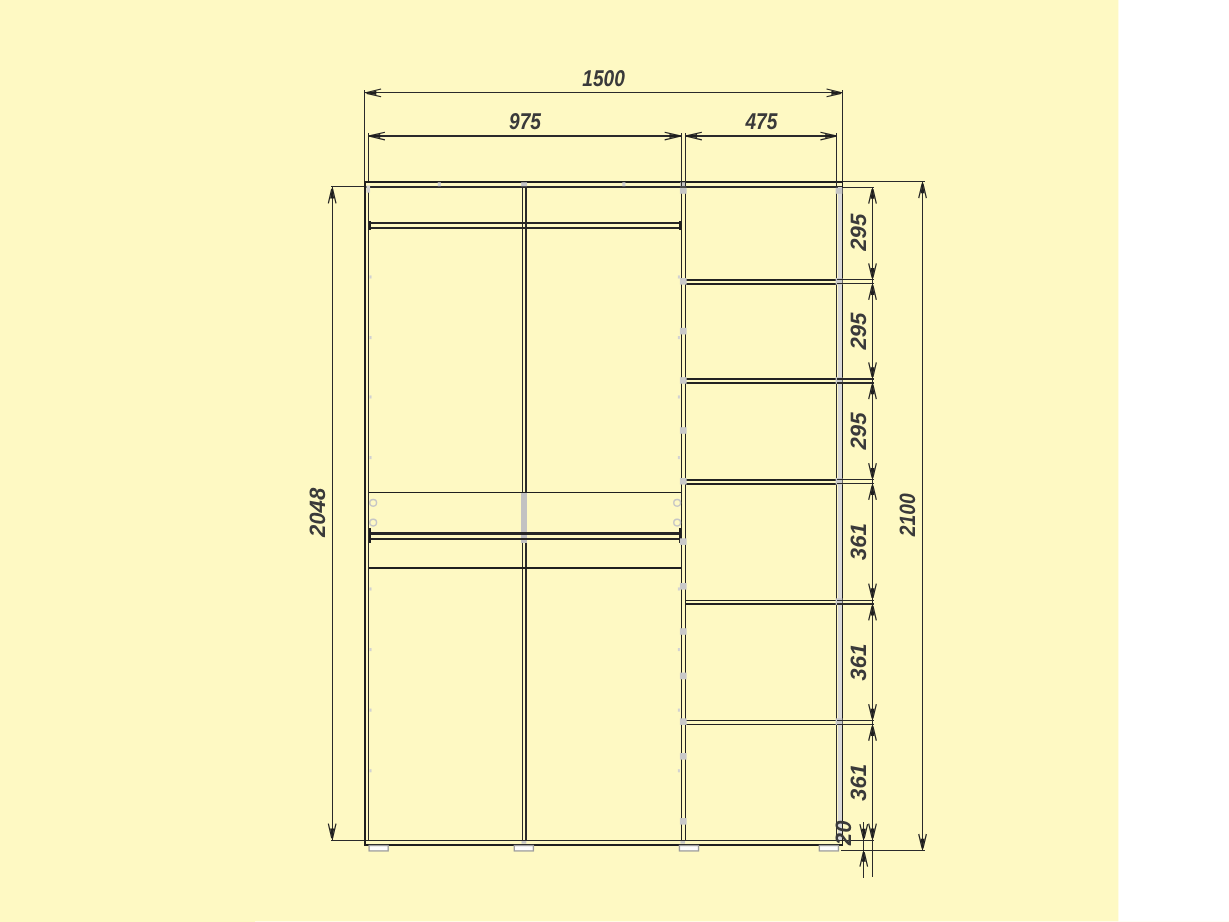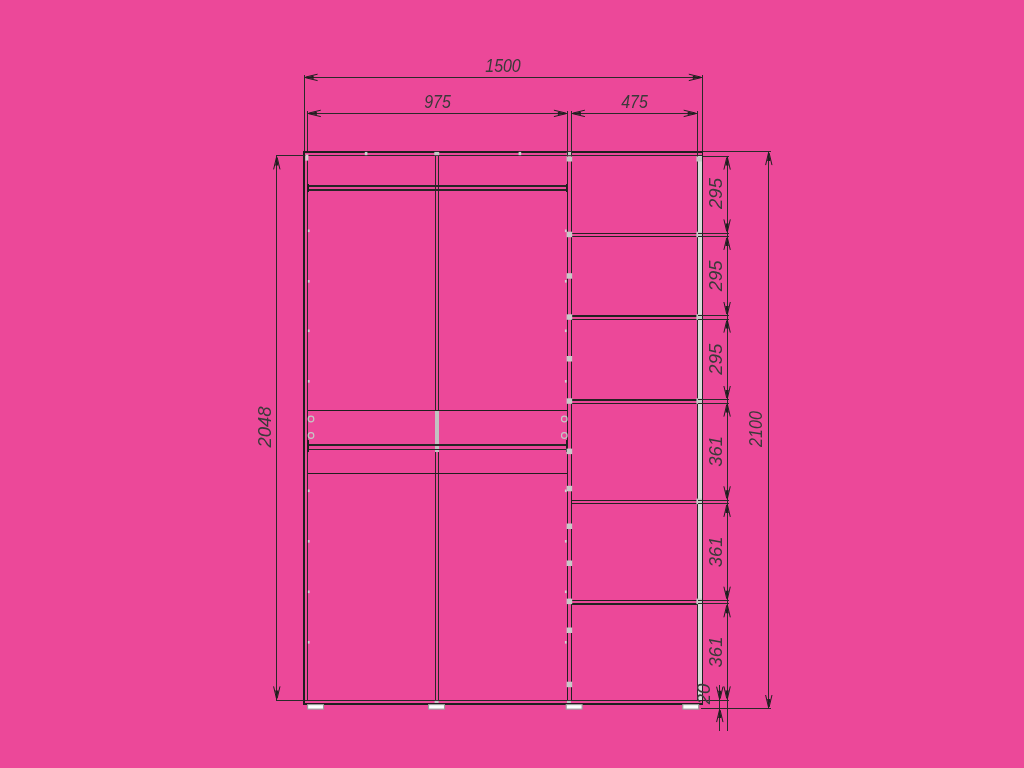--- a/index.html
+++ b/index.html
@@ -1,16 +1,16 @@
 <!DOCTYPE html>
 <html><head>
 <meta charset="utf-8">
 <style>
   html,body{margin:0;padding:0;background:#ffffff;}
-  .page{width:1024px;height:768px;position:relative;background:#ec4899;overflow:hidden;}
+  .page{width:932px;height:768px;position:relative;background:#fef9c3;overflow:hidden;font-weight:bold;}
   text{font-family:"Liberation Sans",sans-serif;font-style:italic;fill:#3a3a3a;}
 </style>
 </head>
 <body>
 <div class="page">
 <svg width="1024" height="768" viewBox="0 0 1024 768">
 <defs>
 
 <g id="aL">
   <path d="M0,0 L9.5,-1.7 L9.5,1.7 Z" fill="#1f1f1f"></path>

